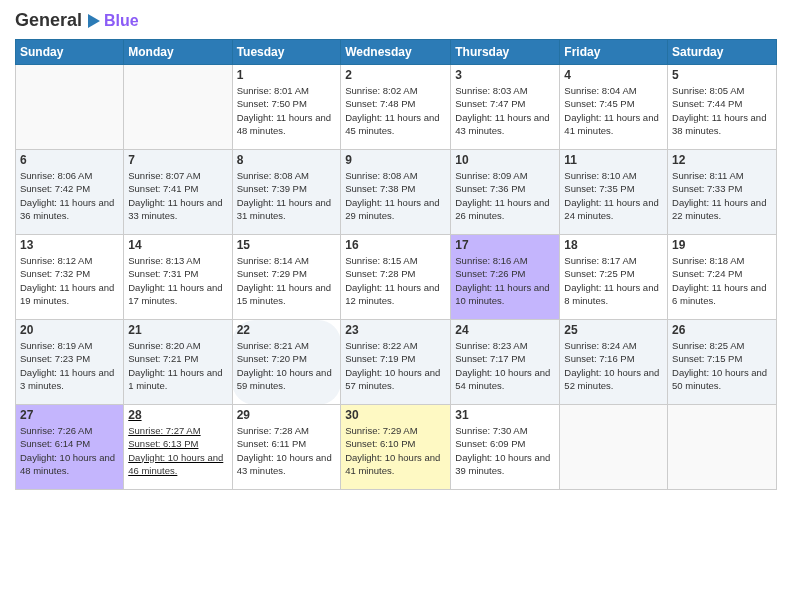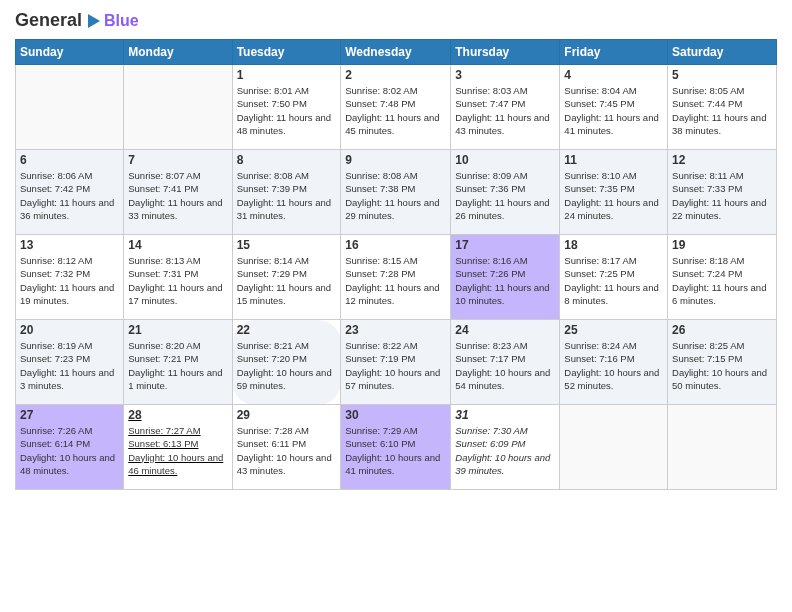--- a/index.html
+++ b/index.html
@@ -245,25 +245,25 @@
             <div class="day-detail">Sunrise: 7:26 AM<br>Sunset: 6:14 PM<br>Daylight: 10 hours and 48 minutes.</div>
           </td>
           <td style="background: rgb(255, 255, 255); text-decoration: underline;">
             <span class="day-num">28</span>
             <div class="day-detail">Sunrise: 7:27 AM<br>Sunset: 6:13 PM<br>Daylight: 10 hours and 46 minutes.</div>
           </td>
           <td style="background: rgb(255, 255, 255);">
             <span class="day-num">29</span>
             <div class="day-detail">Sunrise: 7:28 AM<br>Sunset: 6:11 PM<br>Daylight: 10 hours and 43 minutes.</div>
           </td>
-          <td style="background: #c4b5fd;">
+          <td style="background: #fef9c3;">
             <span class="day-num">30</span>
             <div class="day-detail">Sunrise: 7:29 AM<br>Sunset: 6:10 PM<br>Daylight: 10 hours and 41 minutes.</div>
           </td>
-          <td style="background: rgb(255, 255, 255); font-style: italic;">
+          <td style="background: rgb(255, 255, 255);">
             <span class="day-num">31</span>
             <div class="day-detail">Sunrise: 7:30 AM<br>Sunset: 6:09 PM<br>Daylight: 10 hours and 39 minutes.</div>
           </td>
           <td class="empty-cell"></td>
           <td class="empty-cell"></td>
         </tr>
       </tbody>
   </table>
 </div>
 

